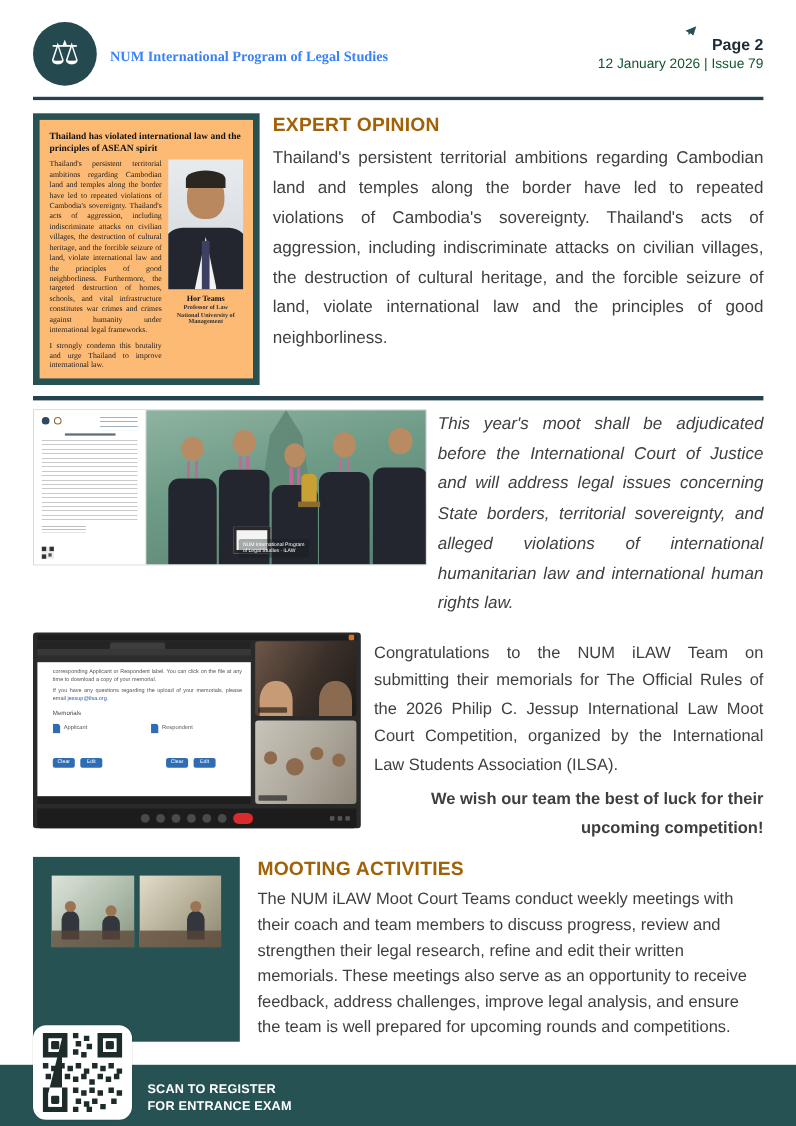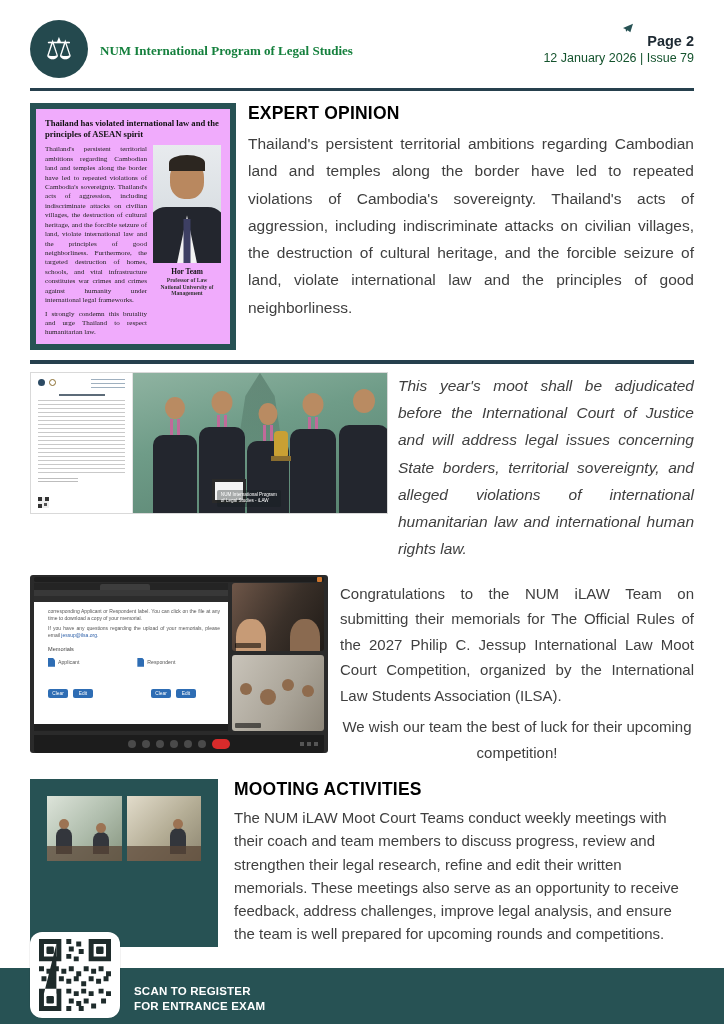--- a/index.html
+++ b/index.html
@@ -14,48 +14,48 @@
   
   .header { display:flex; align-items:center; margin-top:20px; }
   .logo {
     width:58px; height:58px; border-radius:50%;
     background:#24494e; color:#ffffff; flex-shrink:0;
     display:flex; align-items:center; justify-content:center;
     font-size:30px; line-height:1;
   }
   .header-titles { margin-left:12px; }
   .khmer-title { font-size:13px; font-weight:bold; color:#1d4a52; letter-spacing:.2px; }
-  .org-name { font-family:"Liberation Serif", serif; font-weight:bold; font-size:13px; color:#15803d; margin-top:3px; }
+  .org-name { font-family:"Liberation Serif", serif; font-weight:bold; font-size:13px; color:#3b82f6; margin-top:3px; }
   .header-right { margin-left:auto; text-align:right; }
   .page-label { font-size:14.5px; font-weight:bold; color:#1e2a33; }
   .issue-line { font-size:12.5px; color:#14532d; margin-top:2px; }
   .rule { border-top:3px solid #26404d; margin-top:10px; }
   .rule2 { border-top:4px solid #26404d; margin-top:10px; }
 
   
   .sec1 { display:flex; gap:12px; margin-top:12px; }
   .quote-box { width:206px; flex-shrink:0; background:#275254; padding:6px; }
-  .quote-inner { background:#f0abfc; height:100%; padding:9px 9px 6px 9px; }
+  .quote-inner { background:#fdba74; height:100%; padding:9px 9px 6px 9px; }
   .quote-title { font-family:"Liberation Serif", serif; font-weight:bold; font-size:8.6px; line-height:1.3; color:#111; }
   .quote-row { display:flex; gap:6px; margin-top:5px; }
   .quote-text { width:102px; font-family:"Liberation Serif", serif; font-size:7.1px; line-height:1.33; text-align:justify; color:#222; }
   .quote-text p + p { margin-top:4px; }
   .quote-fig { flex:1; display:flex; flex-direction:column; align-items:center; }
   .portrait { width:100%; height:118px; position:relative; overflow:hidden; background:linear-gradient(#e8ebee,#cfd6db); }
   .portrait .head { position:absolute; left:50%; top:14px; transform:translateX(-50%); width:34px; height:40px; border-radius:46% 46% 42% 42%; background:#b9885f; }
   .portrait .hair { position:absolute; left:50%; top:10px; transform:translateX(-50%); width:36px; height:16px; border-radius:50% 50% 0 0; background:#2c2620; }
   .portrait .torso { position:absolute; left:50%; bottom:-6px; transform:translateX(-50%); width:78px; height:62px; border-radius:18px 18px 0 0; background:#23262e; }
   .portrait .shirt { position:absolute; left:50%; bottom:0; transform:translateX(-50%); width:20px; height:48px; background:#f2f2f2; clip-path:polygon(50% 0,100% 100%,0 100%); }
   .portrait .tie { position:absolute; left:50%; bottom:0; transform:translateX(-50%); width:7px; height:44px; background:#3d3f63; }
   .quote-caption { text-align:center; margin-top:4px; }
   .person-name { font-family:"Liberation Serif", serif; font-weight:bold; font-size:7.4px; color:#111; }
   .person-role, .person-org { font-family:"Liberation Serif", serif; font-weight:bold; font-size:5.6px; color:#333; margin-top:1px; }
 
   .expert-col { flex:1; }
-  h2.sec-heading { font-size:17.5px; font-weight:800; color:#000000; letter-spacing:.2px; }
+  h2.sec-heading { font-size:17.5px; font-weight:800; color:#a16207; letter-spacing:.2px; }
   .body-p { font-size:15.5px; line-height:1.76; text-align:justify; color:#3f3f3f; }
   .expert-col .body-p { margin-top:6px; }
   .cont-p { font-size:15.5px; line-height:1.62; text-align:justify; color:#3f3f3f; margin-top:10px; }
 
   
   .sec2-head { margin-top:10px; margin-left:6px; }
   .sec2 { display:flex; gap:10px; margin-top:8px; }
   .moot-photo { width:358px; height:142px; flex-shrink:0; display:flex; border:1px solid #d9d9d9; background:#fff; }
   .letter-doc { width:102px; flex-shrink:0; position:relative; background:#ffffff; border-right:1px solid #e3e3e3; padding:6px 7px; }
   .letter-logos { display:flex; gap:4px; }
@@ -123,21 +123,21 @@
   .tile2 { height:76px; background:linear-gradient(120deg,#c9c4ba 0%, #a9a397 60%, #8d8679 100%); }
   .tile2 .gh { position:absolute; border-radius:50%; background:#8f6b4d; }
   .nametag { position:absolute; left:3px; bottom:3px; width:26px; height:5px; background:rgba(0,0,0,.55); border-radius:1px; }
   .callbar { position:absolute; left:4px; right:4px; bottom:0; height:18px; background:#1c1c1c; display:flex; align-items:center; justify-content:center; gap:6px; border-radius:0 0 3px 3px; }
   .cb-dot { width:8px; height:8px; border-radius:50%; background:#4a4a4a; }
   .cb-end { width:18px; height:10px; border-radius:5px; background:#d92b2b; }
   .cb-right { position:absolute; right:6px; display:flex; gap:3px; }
   .cb-sq { width:4px; height:4px; background:#555; }
   .sec3-text { flex:1; }
   .sec3-text .body-p { font-size:15px; line-height:1.7; margin-top:6px; }
-  .sec3-text .p2 { text-align:center; }
+  .sec3-text .p2 { text-align:right;font-weight:bold; }
 
   
   .sec4 { display:flex; gap:16px; margin-top:14px; }
   .mbox { width:188px; height:168px; flex-shrink:0; background:#275254; padding:17px; }
   .mgrid { width:100%; height:100%; display:grid; grid-template-columns:1fr 1fr; grid-template-rows:1fr 1fr; gap:5px; }
   .mcell { position:relative; overflow:hidden; }
   .mcell .desk { position:absolute; left:0; right:0; bottom:0; height:22%; background:#5a4636; opacity:.75; }
   .mc1 { background:linear-gradient(135deg,#dde4da 0%, #aebcab 55%, #87957f 100%); }
   .mc2 { background:linear-gradient(135deg,#e2dccb 0%, #b3ac94 55%, #8d8671 100%); }
   .mcell .fig { position:absolute; bottom:10%; width:16px; height:26px; border-radius:8px 8px 0 0; background:#33363c; }
@@ -173,32 +173,32 @@
     </div>
     <div class="rule"></div>
 
     <div class="sec1">
       <div class="quote-box">
         <div class="quote-inner">
           <div class="quote-title">Thailand has violated international law and the principles of ASEAN spirit</div>
           <div class="quote-row">
             <div class="quote-text">
               <p>Thailand's persistent territorial ambitions regarding Cambodian land and temples along the border have led to repeated violations of Cambodia's sovereignty. Thailand's acts of aggression, including indiscriminate attacks on civilian villages, the destruction of cultural heritage, and the forcible seizure of land, violate international law and the principles of good neighborliness. Furthermore, the targeted destruction of homes, schools, and vital infrastructure constitutes war crimes and crimes against humanity under international legal frameworks.</p>
-              <p>I strongly condemn this brutality and urge Thailand to respect humanitarian law.</p>
+              <p>I strongly condemn this brutality and urge Thailand to improve international law.</p>
             </div>
             <div class="quote-fig">
               <div class="portrait">
                 <div class="torso"></div>
                 <div class="shirt"></div>
                 <div class="tie"></div>
                 <div class="head"></div>
                 <div class="hair"></div>
               </div>
               <div class="quote-caption">
-                <div class="person-name">Hor Team</div>
+                <div class="person-name">Hor Teams</div>
                 <div class="person-role">Professor of Law</div>
                 <div class="person-org">National University of Management</div>
               </div>
             </div>
           </div>
         </div>
       </div>
       <div class="expert-col">
         <h2 class="sec-heading">EXPERT OPINION</h2>
         <p class="body-p">Thailand's persistent territorial ambitions regarding Cambodian land and temples along the border have led to repeated violations of Cambodia's sovereignty. Thailand's acts of aggression, including indiscriminate attacks on civilian villages, the destruction of cultural heritage, and the forcible seizure of land, violate international law and the principles of good neighborliness.</p>
@@ -317,21 +317,21 @@
             <span class="cb-dot"></span>
           <span class="cb-end"></span>
           <span class="cb-right">
               <span class="cb-sq"></span>
               <span class="cb-sq"></span>
               <span class="cb-sq"></span>
             </span>
         </div>
       </div>
       <div class="sec3-text">
-        <p class="body-p">Congratulations to the NUM iLAW Team on submitting their memorials for The Official Rules of the 2027 Philip C. Jessup International Law Moot Court Competition, organized by the International Law Students Association (ILSA).</p>
+        <p class="body-p">Congratulations to the NUM iLAW Team on submitting their memorials for The Official Rules of the 2026 Philip C. Jessup International Law Moot Court Competition, organized by the International Law Students Association (ILSA).</p>
         <p class="body-p p2">We wish our team the best of luck for their upcoming competition!</p>
       </div>
     </div>
 
     <div class="sec4">
       <div class="mbox">
         <div class="mgrid">
           <div class="mcell mc1">
               <div class="fig" style="left:12%;"></div>
               <div class="fig" style="left:62%; height:22px;"></div>

